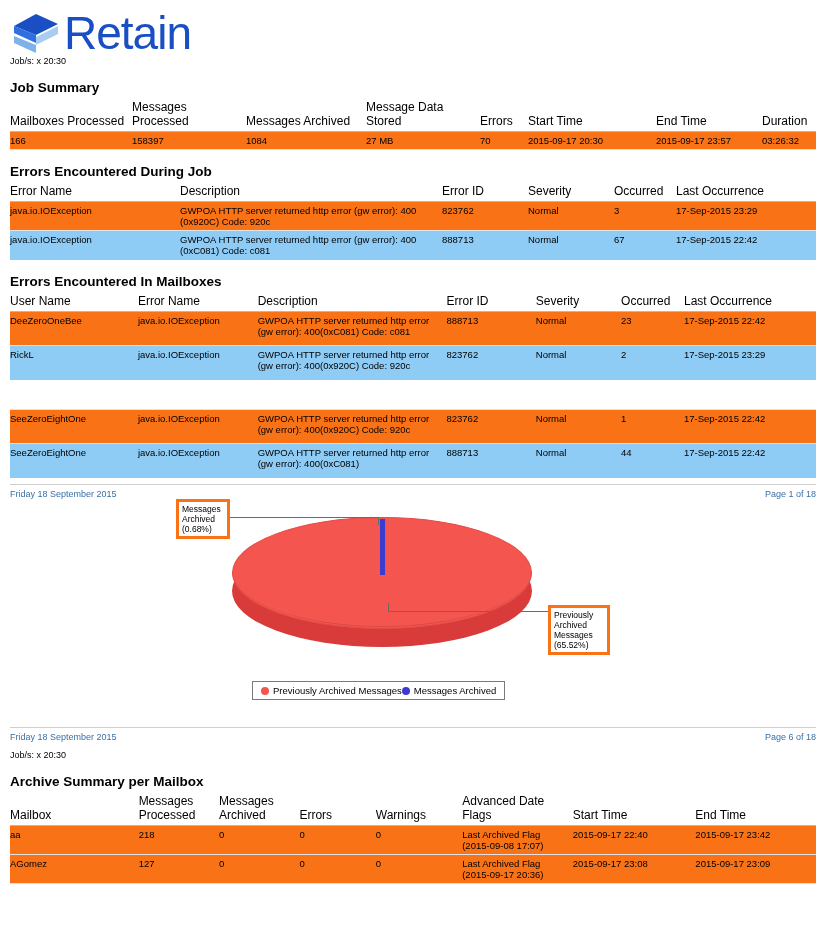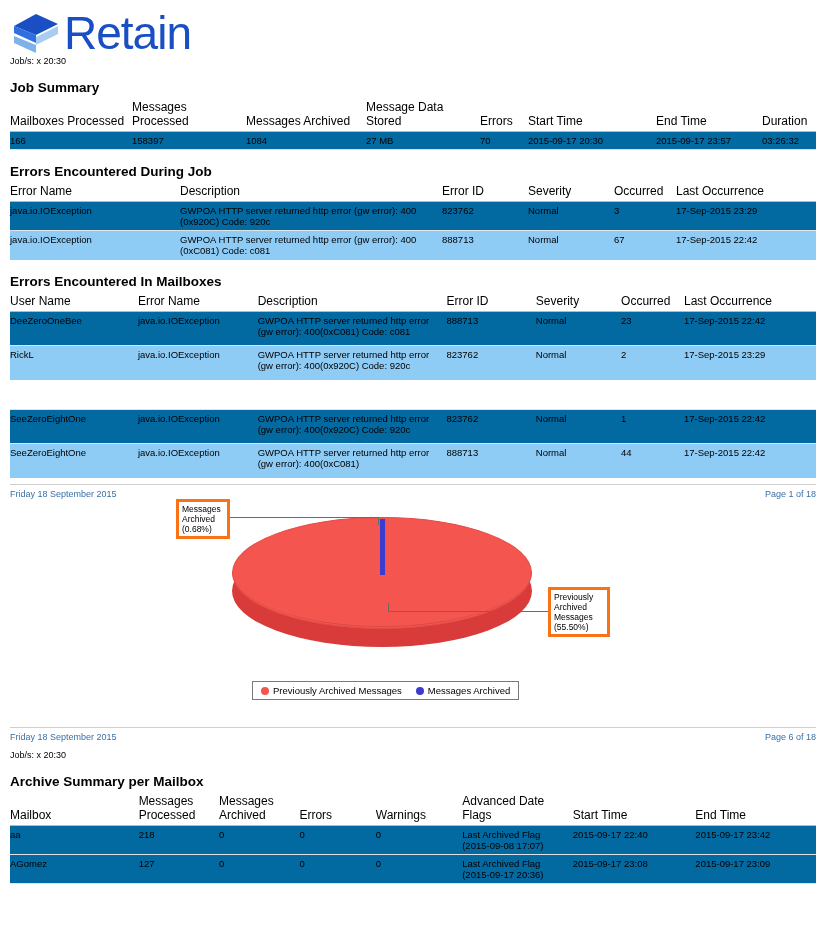--- a/index.html
+++ b/index.html
@@ -63,21 +63,21 @@
     vertical-align: bottom;
     color: #000;
   }
   table.rpt td {
     padding: 3px 4px 3px 0;
     vertical-align: top;
     border-bottom: 1px solid #e2e2e2;
     color: #000;
   }
   table.rpt tr.alt td { background: #8ecbf5; border-bottom: 1px solid #8ecbf5; }
-  table.rpt tr.plain td { background: #0369a1; }
+  table.rpt tr.plain td { background: #f97316; }
   table.rpt tr.tall td { padding-bottom: 8px; }
   table.rpt tr.spacer td {
     background: #ffffff;
     border-bottom: 1px solid #e2e2e2;
     height: 30px;
     padding: 0;
   }
 
   
   .footer {
@@ -139,33 +139,32 @@
   .callout {
     position: absolute;
     background: #ffffff;
     border: 3px solid #f97316;
     font-size: 8.5px;
     line-height: 10px;
     padding: 2px 3px;
     color: #000;
   }
   .callout.left { left: 166px; top: 0px; width: 54px; }
-  .callout.right { left: 538px; top: 88px; width: 62px; }
+  .callout.right { left: 538px; top: 106px; width: 62px; }
   .leader { position: absolute; background: #6a6a6a; }
 
   .legend {
     position: absolute;
     left: 242px;
     top: 182px;
     border: 1px solid #7a7a7a;
     background: #fff;
     padding: 3px 8px;
     font-size: 9.5px;
     display: flex;
-    gap: 14px;
     align-items: center;
   }
   .legend .item { display: flex; align-items: center; gap: 4px; }
   .dot { width: 8px; height: 8px; border-radius: 50%; display: inline-block; }
 
   .sep-space { height: 10px; }
 </style>
 </head>
 <body>
 
@@ -349,21 +348,21 @@
     <div class="callout left">
       <div>Messages</div>
       <div>Archived</div>
       <div>(0.68%)</div>
     </div>
 
     <div class="callout right">
       <div>Previously</div>
       <div>Archived</div>
       <div>Messages</div>
-      <div>(55.50%)</div>
+      <div>(65.52%)</div>
     </div>
 
     <div class="legend">
       <span class="item">
         <span class="dot" style="background:#f4564f"></span>
         <span>Previously Archived Messages</span>
       </span>
       <span class="item">
         <span class="dot" style="background:#3b3bd0"></span>
         <span>Messages Archived</span>

